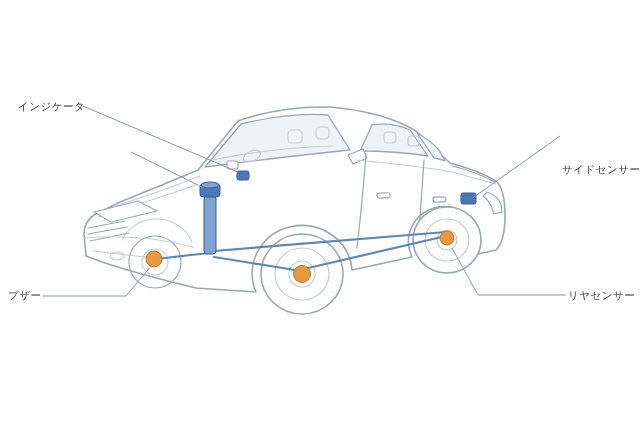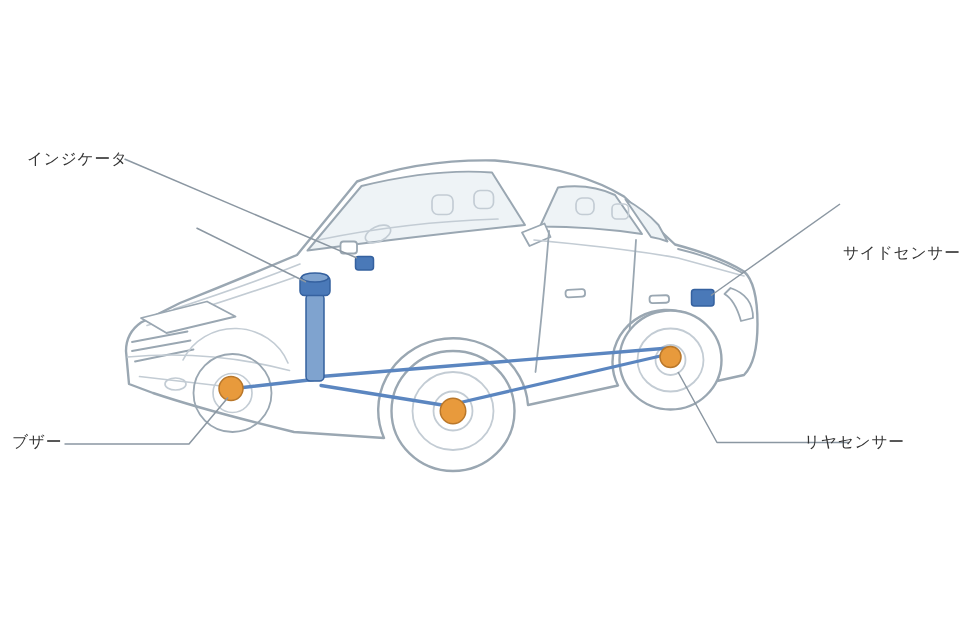--- a/index.html
+++ b/index.html
@@ -12,21 +12,21 @@
   .lbl {
     position:absolute;
     font-size:10.5px; line-height:1.2; letter-spacing:0.5px;
     color: var(--label-text, #333333);
     white-space:nowrap;
   }
   .lbl-indicator      { left:18px;  top:101px; }
   .lbl-brake-actuator { left:14px;  top:147px; }
   .lbl-buzzer         { left:8px;   top:290px; }
   .lbl-side-sensor    { left:562px; top:123px;margin-top:41px; }
-  .lbl-rear-sensor    { left:536px; top:290px; }
+  .lbl-rear-sensor    { left:568px; top:290px; }
   .o-fill   { fill:var(--body-fill,#fff); stroke:var(--outline,#9aa7b2); stroke-width:1.6; stroke-linejoin:round; }
   .o-mid    { fill:none; stroke:var(--outline,#9aa7b2); stroke-width:1.2; stroke-linecap:round; }
   .o-light  { fill:none; stroke:var(--outline-light,#c3ccd4); stroke-width:1.1; stroke-linecap:round; }
   .win      { fill:var(--window-fill,#eef3f6); stroke:var(--outline,#9aa7b2); stroke-width:1.3; stroke-linejoin:round; }
   .white-part { fill:var(--body-fill,#fff); stroke:var(--outline,#9aa7b2); stroke-width:1.2; stroke-linejoin:round; }
   .wheel    { fill:var(--body-fill,#fff); stroke:var(--outline,#9aa7b2); stroke-width:1.6; }
   .wheel-in { fill:none; stroke:var(--outline-light,#c3ccd4); stroke-width:1.2; }
   .hub      { fill:var(--body-fill,#fff); stroke:var(--outline-light,#c3ccd4); stroke-width:1.2; }
   .harness  { fill:none; stroke:var(--harness-blue,#5b86c0); stroke-width:2.2; stroke-linecap:round; }
   .blue     { fill:var(--component-blue,#4a79b8); stroke:var(--component-blue-dark,#35619f); stroke-width:1; }

